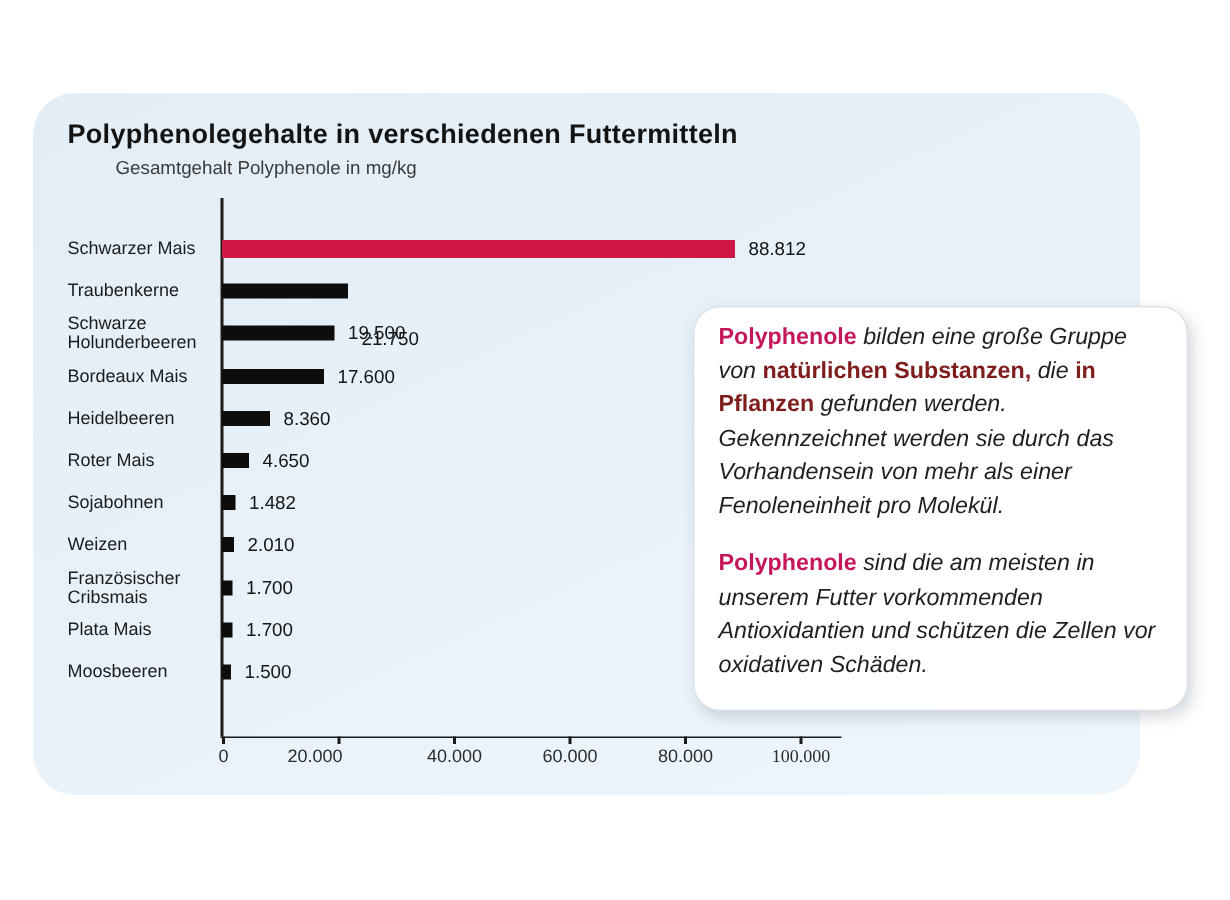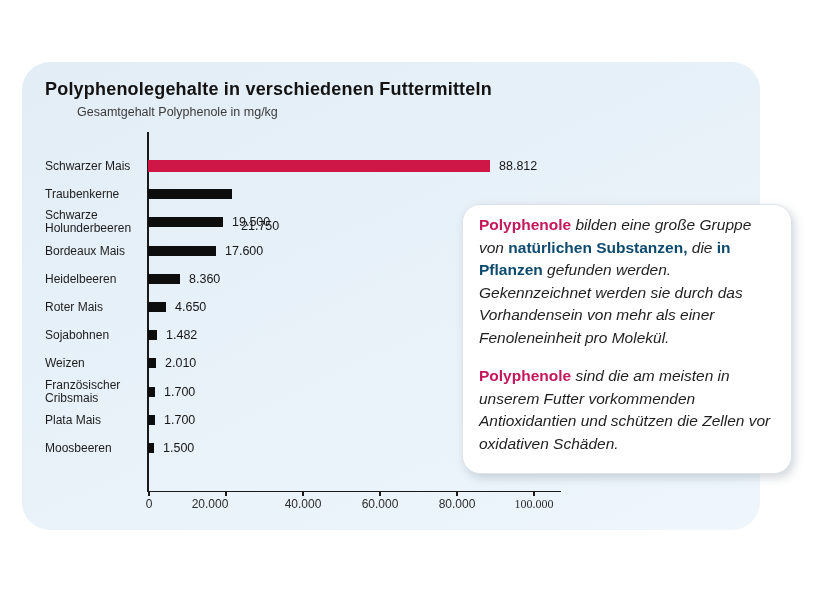--- a/index.html
+++ b/index.html
@@ -40,21 +40,21 @@
   .infobox {
     position:absolute; left:462px; top:204px; width:330px; box-sizing:border-box;
     background:#ffffff; border:1px solid #dde3e9; border-radius:18px;
     box-shadow:3px 4px 10px rgba(110,125,140,.30);
     padding:9px 16px 2px 16px;
     font-size:15.5px; font-style:italic; line-height:22.5px; color:#1f1f1f;
     z-index:3;
   }
   .infobox p { margin:0 0 16px 0; }
   .seg-italic { font-style:italic; }
-  .seg-bold { font-style:normal; font-weight:700; color:#0c4a6e; }
+  .seg-bold { font-style:normal; font-weight:700; color:#7f1d1d; }
   .seg-accent { font-style:normal; font-weight:700; }
 </style>
 </head>
 <body>
 
 <div class="stage">
   <div class="panel"></div>
   <div class="title">Polyphenolegehalte in verschiedenen Futtermitteln</div>
   <div class="subtitle">Gesamtgehalt Polyphenole in mg/kg</div>
   <div class="yaxis"></div>

